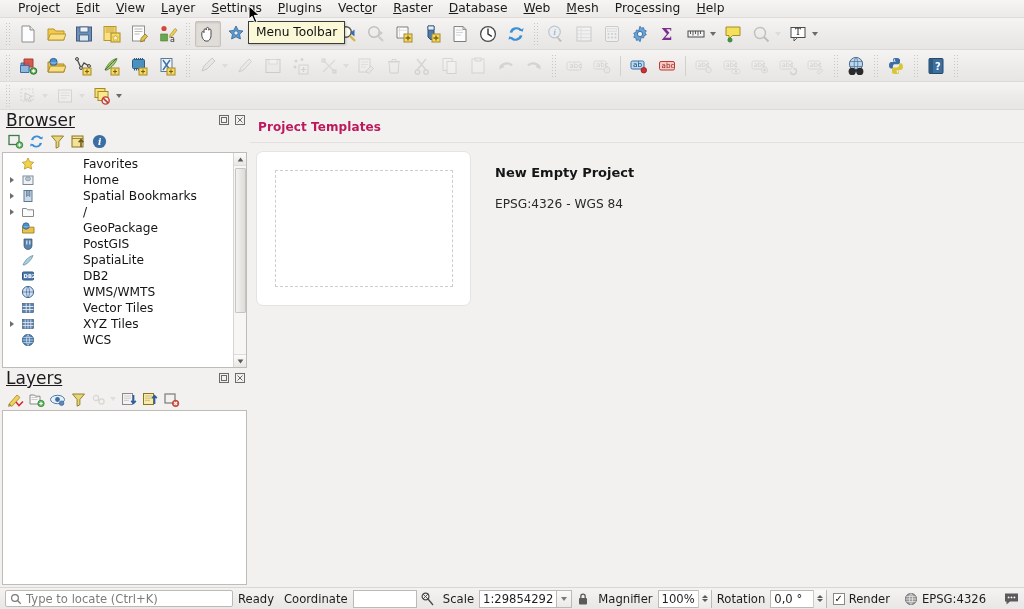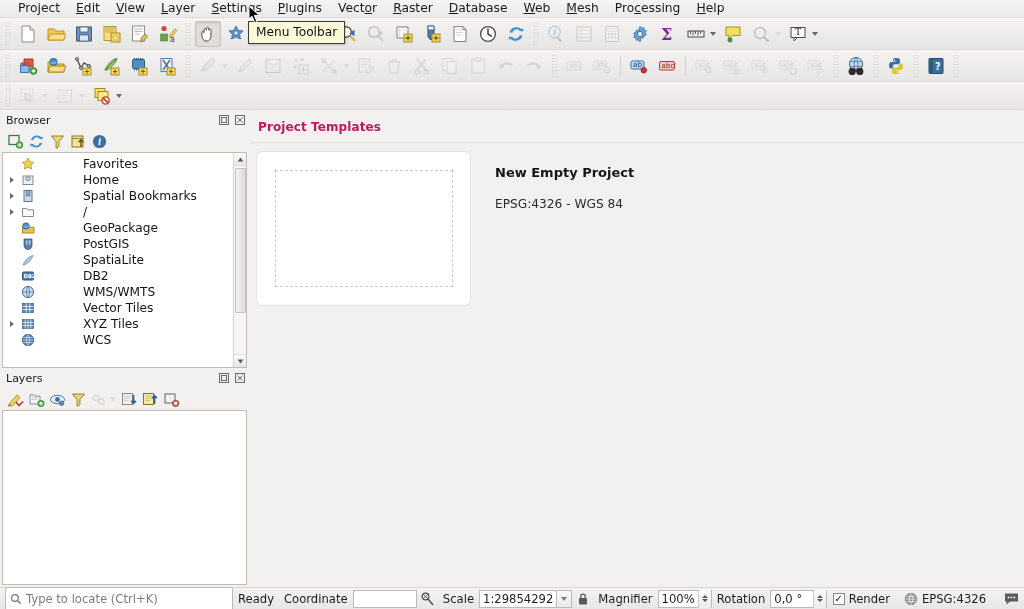--- a/index.html
+++ b/index.html
@@ -74,21 +74,21 @@
   
   .body-area { flex: 1 1 auto; display: flex; min-height: 0; background: #f2f1f0; }
 
   
   .left-col { width: 250px; flex: 0 0 250px; display: flex; flex-direction: column;
               background: #f2f1f0; }
   .panel-title {
     height: 20px; display: flex; align-items: center;
     padding: 0 3px 0 6px; font-size: 12.3px; color: #1b1b1b;
   }
-  .panel-title .t { flex: 1 1 auto; font-size: 11px; }
+  .panel-title .t { flex: 1 1 auto; font-size: 17px; text-decoration: underline; }
   .pbtn {
     width: 14px; height: 14px; margin-left: 2px;
     display: flex; align-items: center; justify-content: center;
   }
   .panel-toolbar {
     height: 22px; display: flex; align-items: center; padding-left: 5px;
   }
   .pt-btn {
     width: 21px; height: 20px; display: flex; align-items: center; justify-content: center;
     flex: 0 0 21px;
@@ -161,21 +161,21 @@
 
   
   .statusbar {
     height: 22px; flex: 0 0 22px;
     background: linear-gradient(to bottom,#f4f3f1,#e9e7e5);
     border-top: 1px solid #d9d6d3;
     display: flex; align-items: center; padding: 0 2px;
     font-size: 11.6px; color: #1d1d1d;
   }
   .locator {
-    width: 228px; flex: 0 0 228px; height: 24px; margin-left: 3px;
+    width: 228px; flex: 0 0 228px; height: 17px; margin-left: 3px;
     background: #fff; border: 1px solid #bdbab6; border-radius: 2px;
     display: flex; align-items: center; padding-left: 4px; color: #7d7d7d;
   }
   .sb-label { padding: 0 5px; white-space: nowrap; }
   .sb-input {
     height: 18px; background: #fff; border: 1px solid #bdbab6;
     display: flex; align-items: center; padding: 0 3px; white-space: nowrap;
   }
   .spin {
     width: 13px; height: 18px; border-left: 1px solid #cecbc7;

